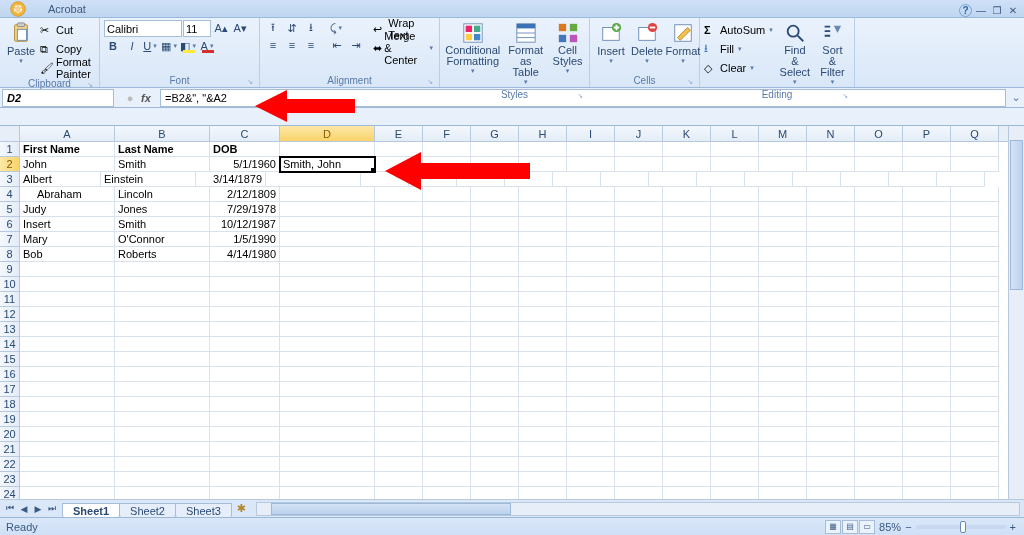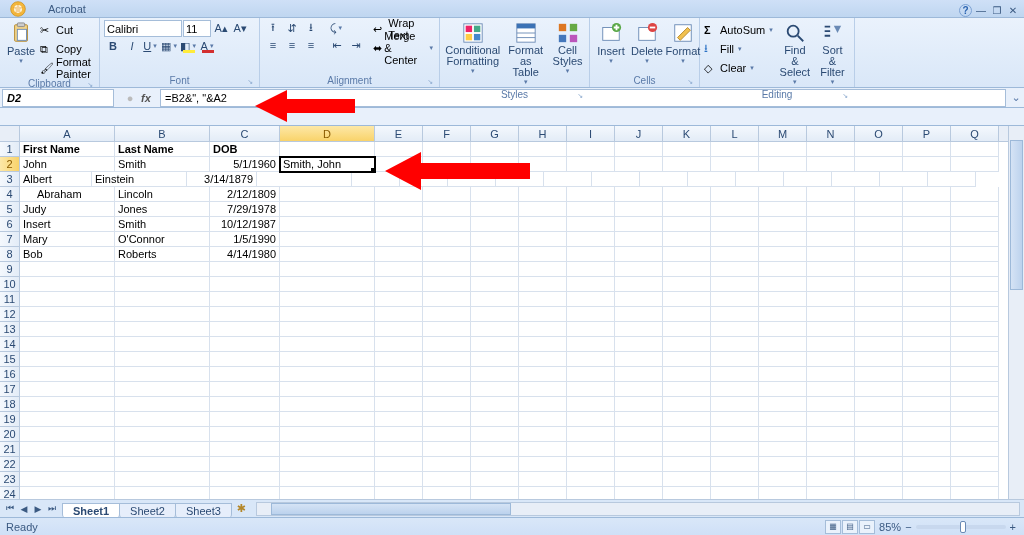--- a/index.html
+++ b/index.html
@@ -420,21 +420,21 @@
         <div class="cell" style="width: 48px;"></div>
         <div class="cell" style="width: 48px;"></div>
         <div class="cell" style="width: 48px;"></div>
         <div class="cell" style="width: 48px;"></div>
         <div class="cell" style="width: 48px;"></div>
         <div class="cell" style="width: 48px;"></div>
         <div class="cell" style="width: 48px;"></div>
         <div class="cell" style="width: 48px;"></div>
       </div>
       <div class="row">
-        <div class="cell" style="width: 72px;">Albert</div>
+        <div class="cell" style="width: 81px;">Albert</div>
         <div class="cell" style="width: 95px;">Einstein</div>
         <div class="cell right" style="width: 70px;">3/14/1879</div>
         <div class="cell" style="width: 95px;"></div>
         <div class="cell" style="width: 48px;"></div>
         <div class="cell" style="width: 48px;"></div>
         <div class="cell" style="width: 48px;"></div>
         <div class="cell" style="width: 48px;"></div>
         <div class="cell" style="width: 48px;"></div>
         <div class="cell" style="width: 48px;"></div>
         <div class="cell" style="width: 48px;"></div>

